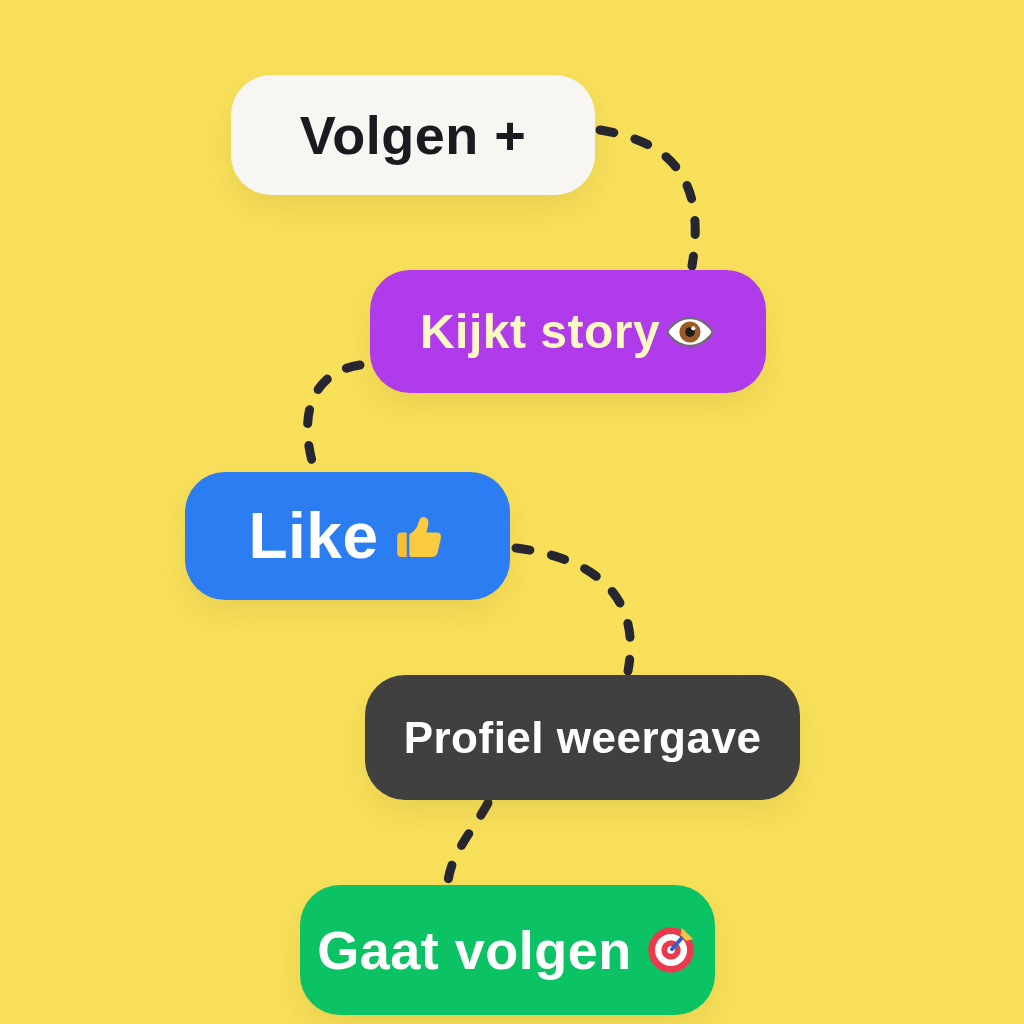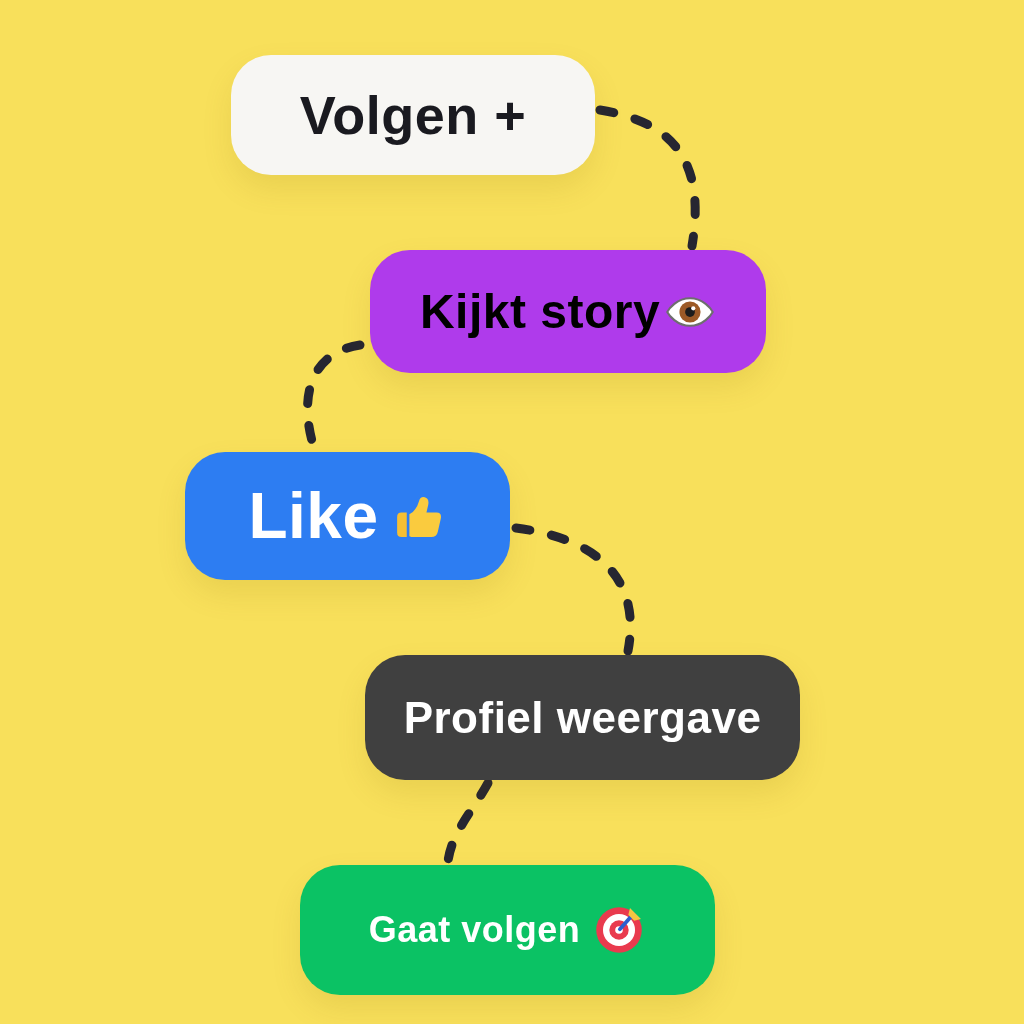--- a/index.html
+++ b/index.html
@@ -6,20 +6,21 @@
   body{
     width:1024px;height:1024px;
     background:#F8E05B;
     font-family:"Liberation Sans",sans-serif;
     overflow:hidden;
   }
   .canvas{
     position:relative;
     width:1024px;height:828px;
     background:#F8E05B;
+    margin-top:20px;
   }
   .connectors{
     position:absolute;
     left:0;top:0;width:1024px;height:1024px;
     pointer-events:none;
   }
   .node{
     position:absolute;
     display:flex;
     align-items:center;
@@ -38,40 +39,40 @@
   .node-volgen{
     left:231px;top:55px;width:364px;height:120px;
     background:#F7F6F3;
   }
   .node-volgen .label{color:#1A1A20;font-size:54px;}
 
   .node-kijkt-story{
     left:370px;top:250px;width:396px;height:123px;
     background:#AF3BEB;
   }
-  .node-kijkt-story .label{color:#000000;font-size:48px;}
+  .node-kijkt-story .label{color:#fef9c3;font-size:48px;}
   .node-kijkt-story{gap:4px;}
 
   .node-like{
     left:185px;top:452px;width:325px;height:128px;
     background:#2D7DF2;
   }
   .node-like .label{color:#FFFFFF;font-size:64px;}
 
   .node-profiel{
     left:365px;top:655px;width:435px;height:125px;
     background:#404040;
   }
   .node-profiel .label{color:#FFFFFF;font-size:44px;}
 
   .node-gaat-volgen{
     left:300px;top:865px;width:415px;height:130px;
     background:#0BC264;
   }
-  .node-gaat-volgen .label{color:#FFFFFF;font-size:36px;}
+  .node-gaat-volgen .label{color:#FFFFFF;font-size:54px;}
 </style>
 </head>
 <body>
 
 <div class="canvas">
 
   <svg class="connectors" viewBox="0 0 1024 1024" xmlns="http://www.w3.org/2000/svg">
     <g fill="none" stroke="#262631" stroke-width="9" stroke-linecap="round" stroke-dasharray="14 22">
       <path d="M 600 110 C 674 122 706 162 692 246"></path>
       <path d="M 360 345 C 314 352 297 392 314 448"></path>

